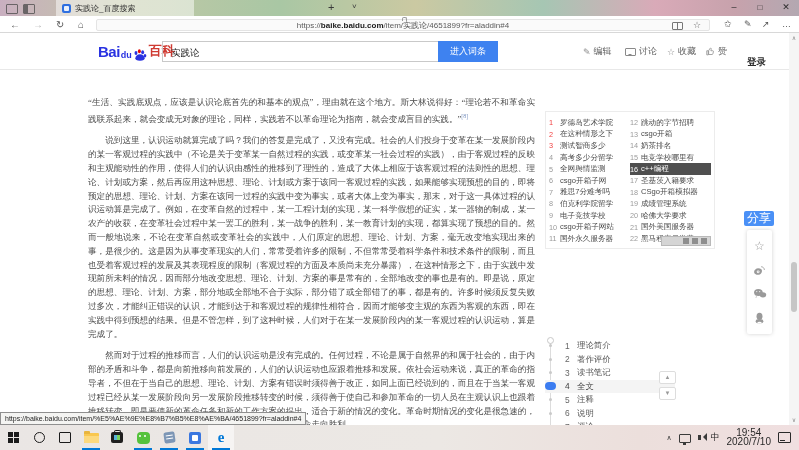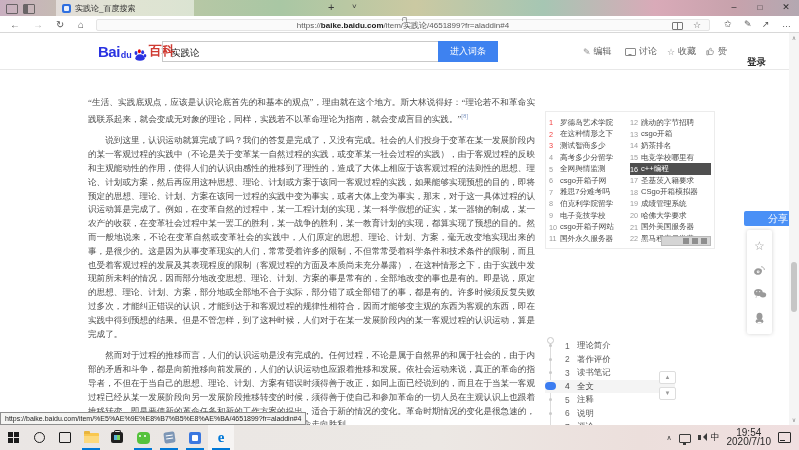--- a/index.html
+++ b/index.html
@@ -79,21 +79,21 @@
   .tocrow{position:relative;height:13.5px;display:flex;align-items:center;}
   .tocrow .dot{position:absolute;left:4px;width:3px;height:3px;border-radius:50%;background:#c9c9c9;}
   .tocrow .num{margin-left:20px;width:12px;font-size:8.4px;color:#666;}
   .tocrow .lbl{font-size:8.4px;color:#555;}
   .tocrow.active{background:#f4f4f4;width:130px;}
   .tocrow.active .dot{left:0;width:11px;height:8px;border-radius:4px;background:#3b7cf0;}
   .tocrow.active .num,.tocrow.active .lbl{color:#3f3f3f;}
   .tocscroll{position:absolute;left:659px;top:338px;z-index:4;}
   .tsb{width:17px;height:13px;background:#fff;border:1px solid #ddd;border-radius:2px;text-align:center;line-height:11px;font-size:6px;color:#999;margin-bottom:3px;box-sizing:border-box;}
   
-  .sharetip{position:absolute;left:744px;top:178px;width:30px;height:15px;background:#4a90f6;border-radius:2px;color:#fff;font-size:10px;text-align:center;line-height:15px;z-index:5;padding-left:19px;}
+  .sharetip{position:absolute;left:744px;top:178px;width:30px;height:15px;background:#4a90f6;border-radius:2px;color:#fff;font-size:12px;text-align:center;line-height:15px;z-index:5;}
   .sharerail{position:absolute;left:747px;top:197px;width:25px;height:104px;background:#fff;box-shadow:0 0 4px rgba(0,0,0,.18);border-radius:2px;z-index:4;
     display:flex;flex-direction:column;align-items:center;justify-content:space-around;padding:4px 0;box-sizing:border-box;}
   .sharerail .st{font-size:12px;color:#9a9a9a;line-height:12px;}
   
   .pagescroll{position:absolute;right:0;top:0;width:10px;height:392px;background:#f5f5f5;z-index:7;}
   .psarrow{position:absolute;left:0;width:10px;height:10px;font-size:6px;color:#8a8a8a;text-align:center;line-height:10px;}
   .psarrow.up{top:0;} .psarrow.dn{bottom:0;}
   .psthumb{position:absolute;left:2px;top:229px;width:6px;height:50px;background:#c6c6c6;border-radius:3px;}
   
   .statusbar{position:absolute;left:0;top:412px;height:13px;background:#f4f4f2;border:1px solid #8f8f8f;box-sizing:border-box;display:inline-flex;align-items:center;padding:0 4px;z-index:20;}

